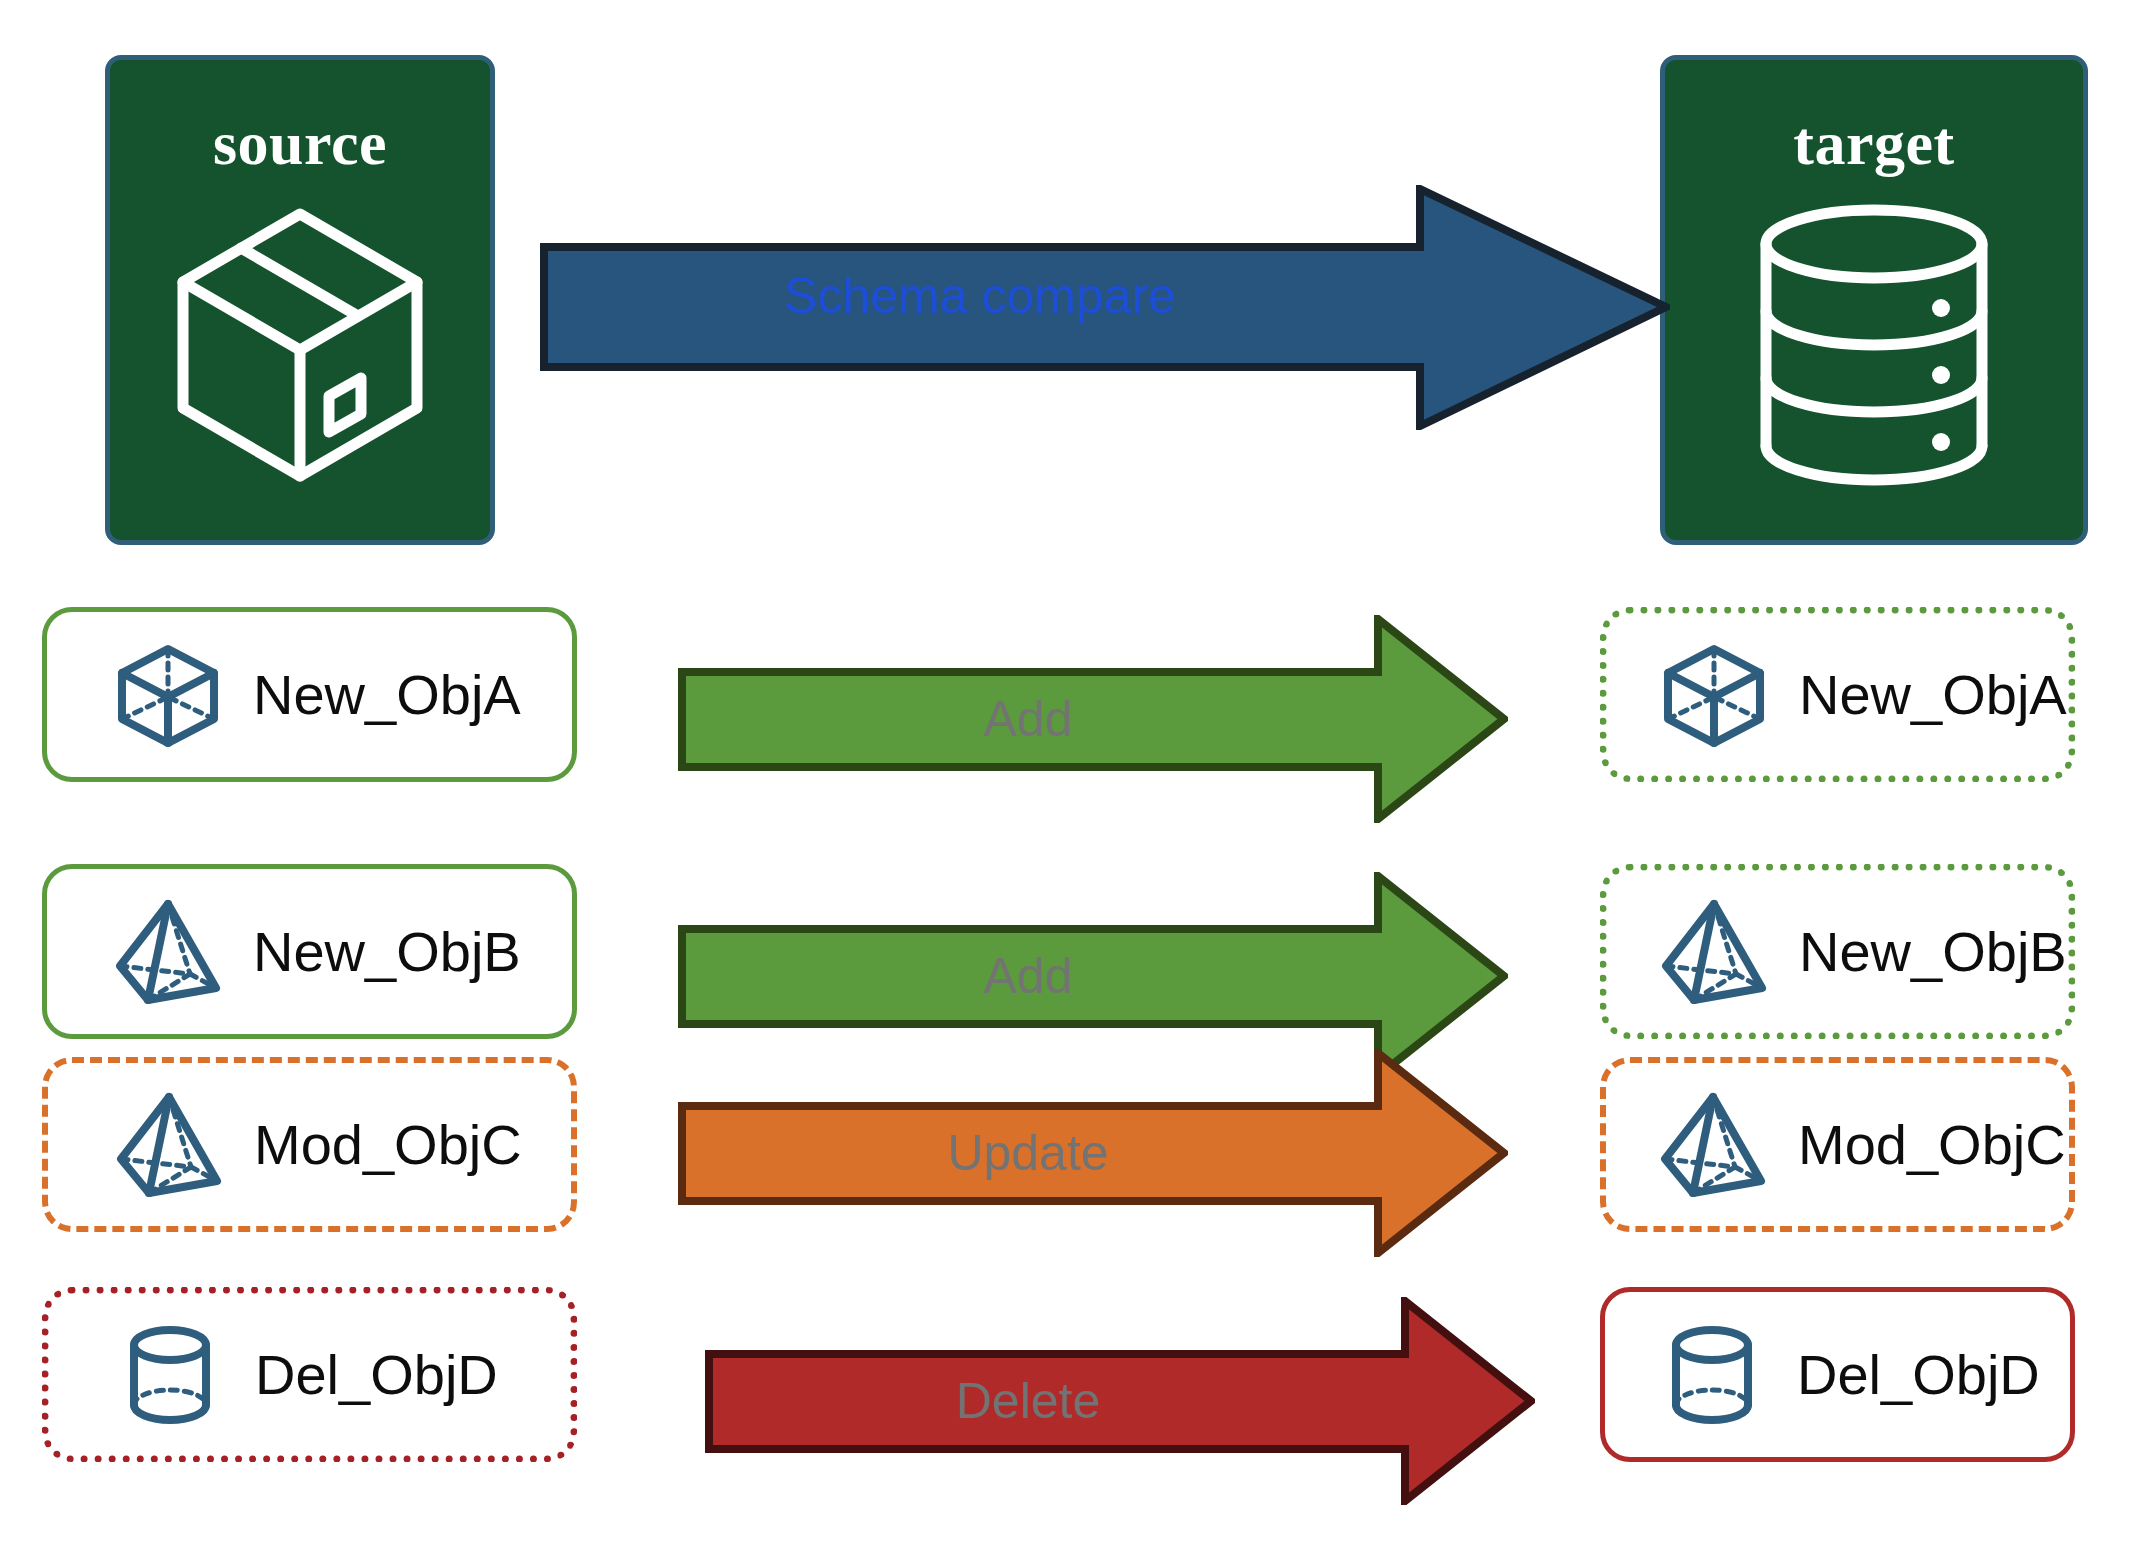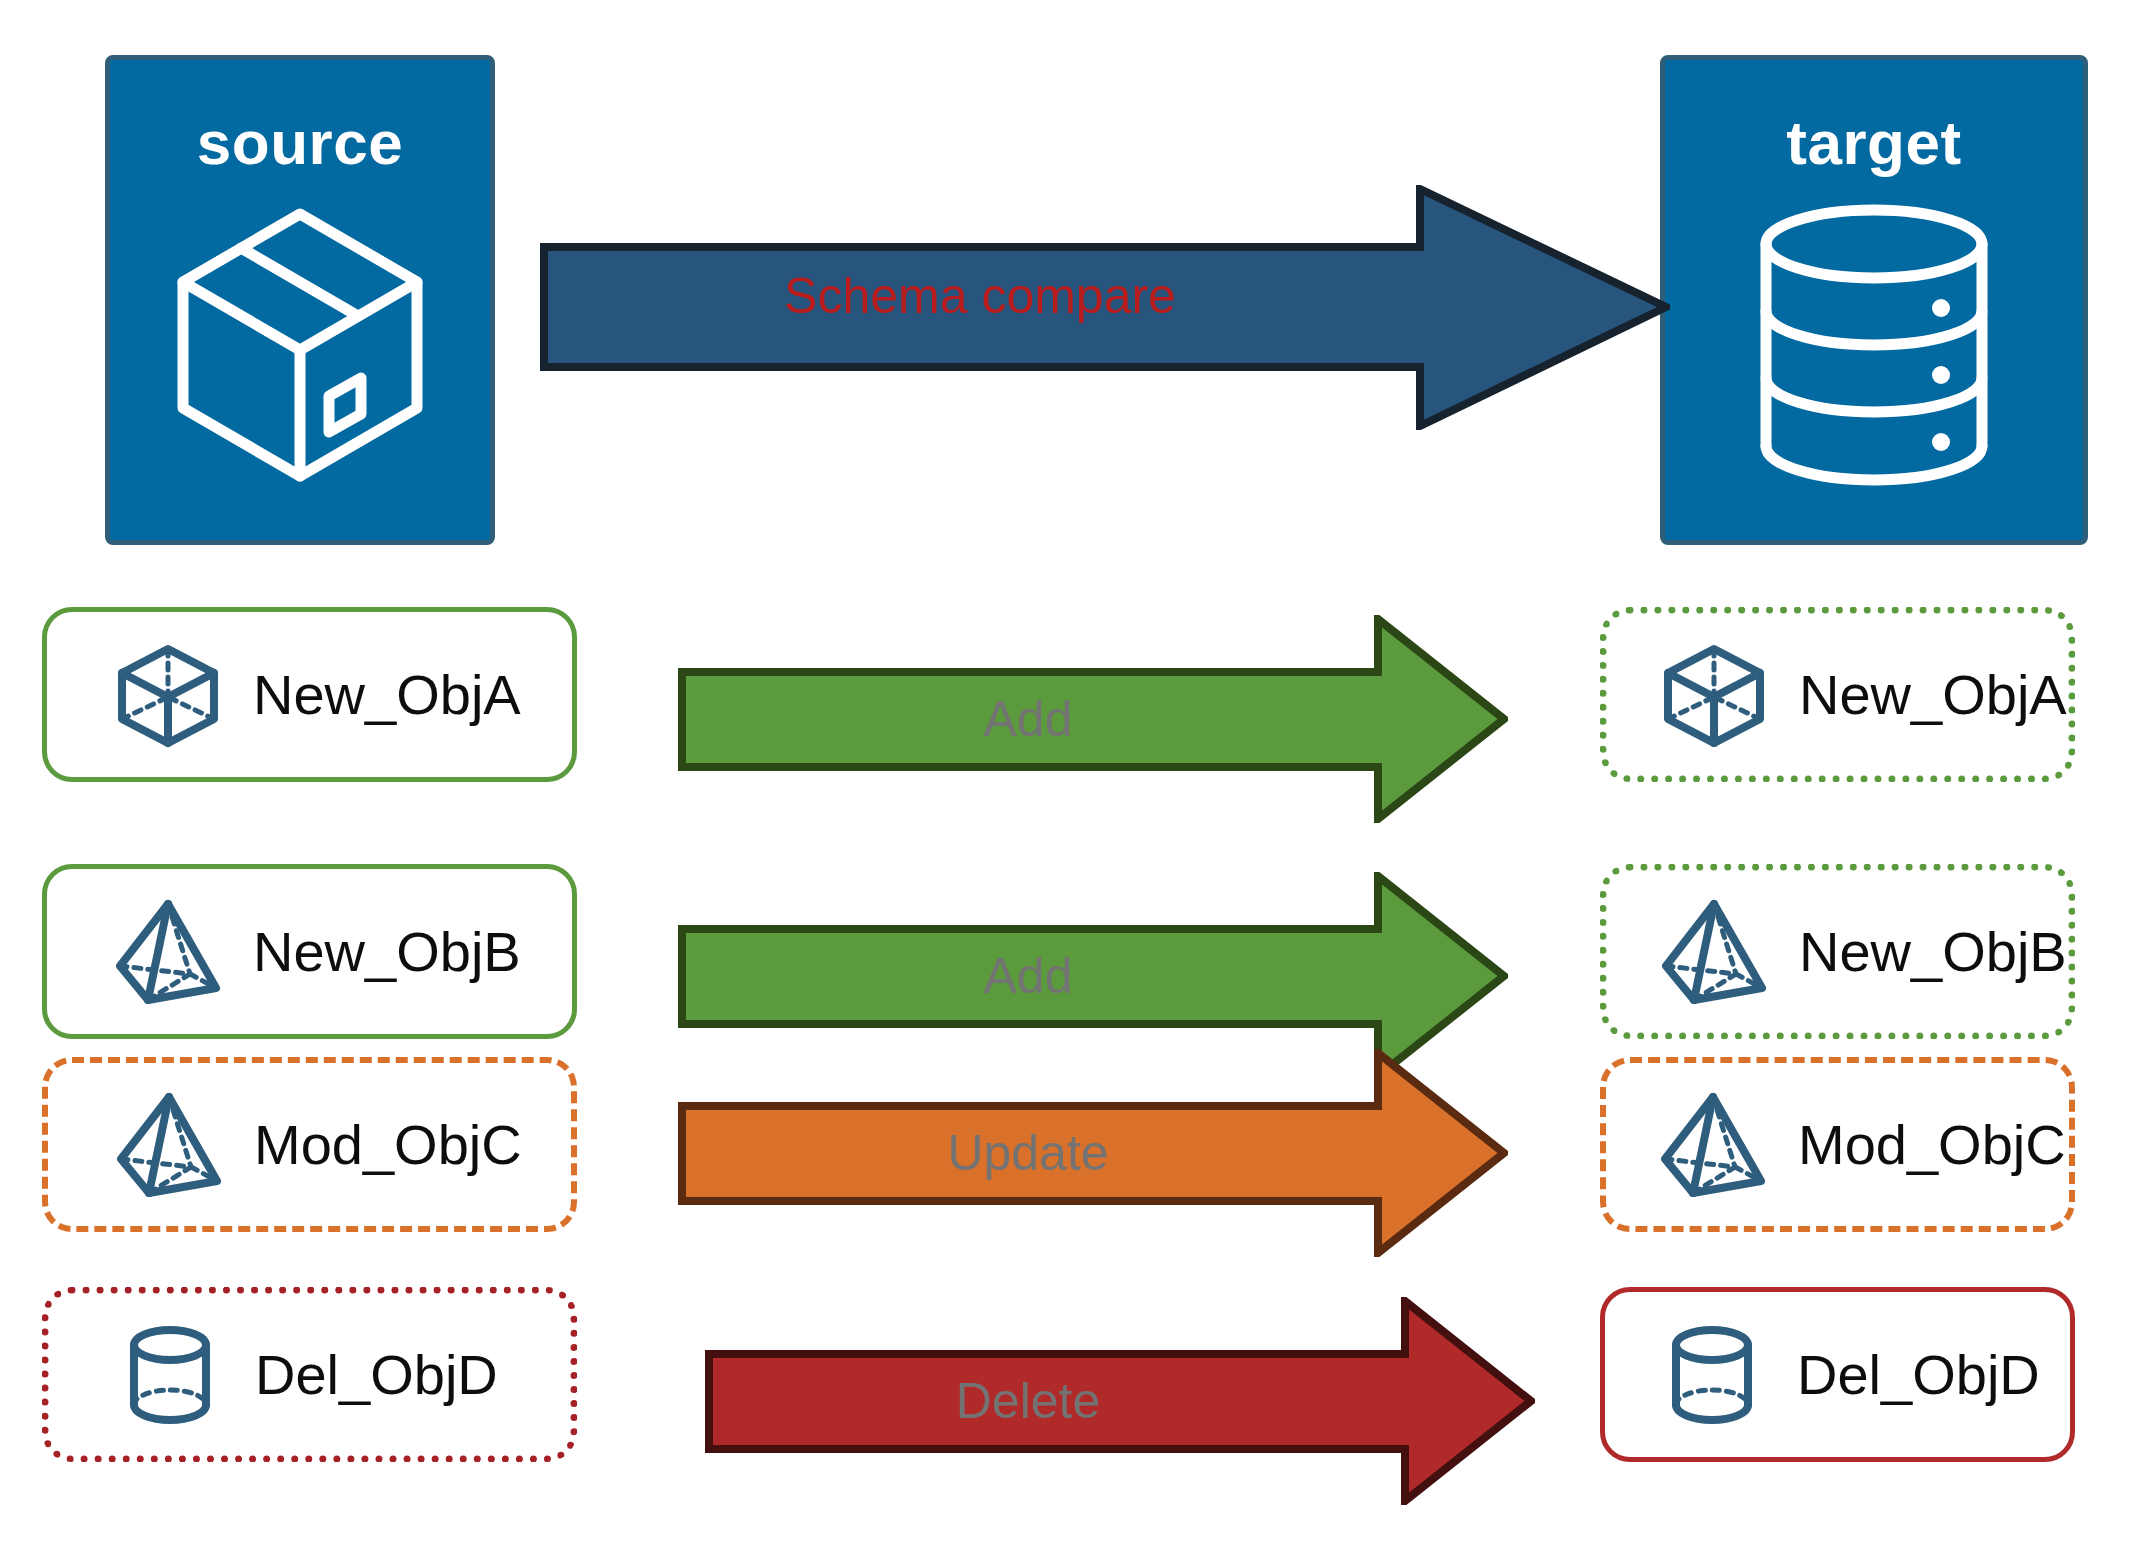--- a/index.html
+++ b/index.html
@@ -2,36 +2,36 @@
 <html><head>
 <meta charset="utf-8">
 <style>
   html,body{margin:0;padding:0;background:#ffffff;}
   body{width:2150px;height:1550px;position:relative;overflow:hidden;
        font-family:"Liberation Sans","DejaVu Sans",sans-serif;}
 
   .stage{position:absolute;left:0;top:0;width:2150px;height:1550px;}
 
   
-  .endpoint{position:absolute;border-radius:8px;
-            background:#0369a1;border:5px solid #2f5f78;
-            box-sizing:border-box;}
+  .endpoint{position:absolute;border-radius:16px;
+            background:#14532d;border:5px solid #2f5f78;
+            box-sizing:border-box;font-family:Liberation Serif, serif;}
   .endpoint .ep-title{position:absolute;left:0;right:0;top:52px;
             text-align:center;color:#ffffff;font-size:62px;font-weight:bold;
             letter-spacing:.5px;line-height:1;}
   .endpoint .ep-icon{position:absolute;left:50%;transform:translateX(-50%);
             top:140px;}
 
   #source-card{left:105px;top:55px;width:390px;height:490px;}
   #target-card{left:1660px;top:55px;width:428px;height:490px;}
 
   
   #schema-arrow{position:absolute;left:540px;top:185px;width:1130px;height:245px;}
   #schema-arrow .arrow-label{position:absolute;left:0;width:880px;top:86px;
-            text-align:center;color:#b91c1c;font-size:50px;line-height:1;}
+            text-align:center;color:#1d4ed8;font-size:50px;line-height:1;}
 
   
   .row{position:absolute;left:0;width:1801px;}
   .row-1{top:607px;height:215px;}
   .row-2{top:864px;height:215px;}
   .row-3{top:1057px;height:215px;}
   .row-4{top:1287px;height:215px;}
 
   
   .obj-card{position:absolute;box-sizing:border-box;border-radius:30px;

